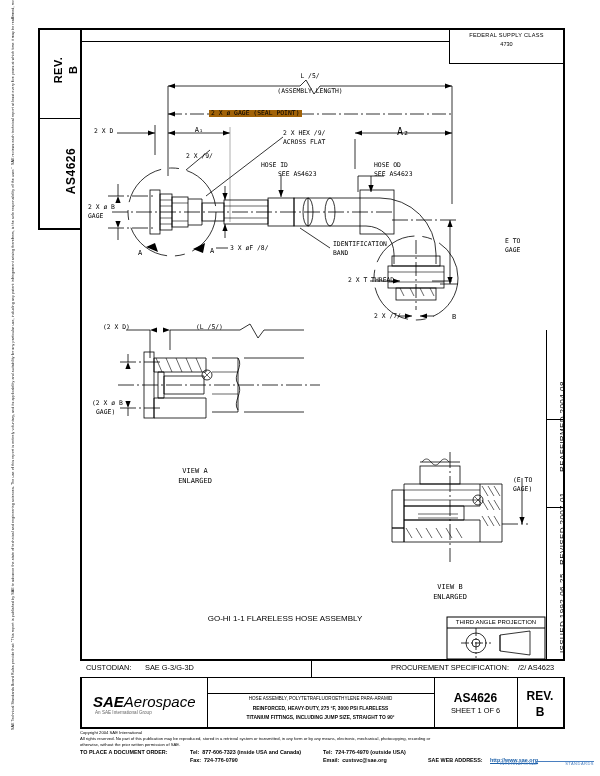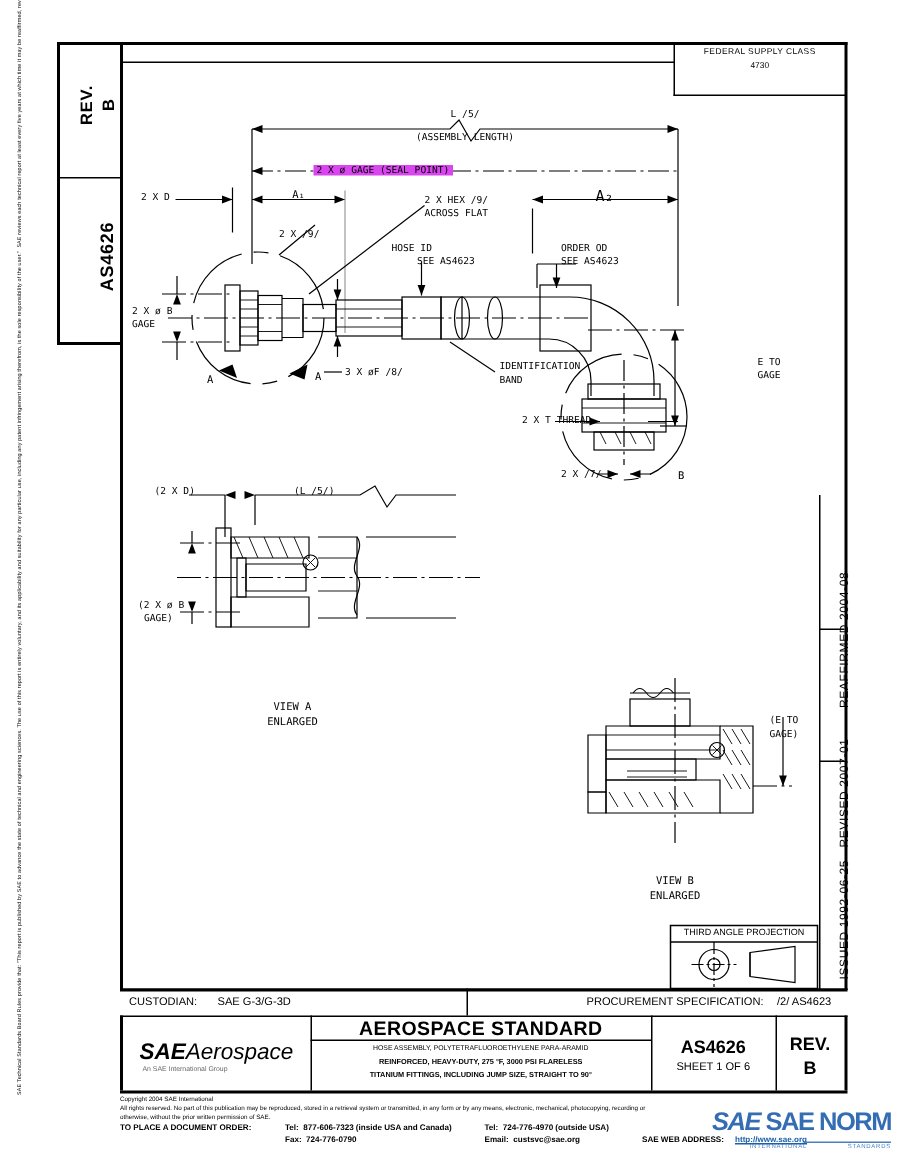--- a/index.html
+++ b/index.html
@@ -212,30 +212,30 @@
       <circle cx="476" cy="643" r="10"></circle>
       <circle cx="476" cy="643" r="4"></circle>
       <path d="M461 643 h30 M476 628 v 30" stroke-dasharray="8 2 2 2"></path>
       <path d="M500 635 L 530 631 L 530 655 L 500 651 z"></path>
       <path d="M500 635 L 500 651"></path>
     </g>
   </svg>
 
   <div class="txt mono ctr" style="left:275px; top:73px; width:70px; font-size:6.4px;">L /5/</div>
   <div class="txt mono ctr" style="left:258px; top:88px; width:104px; font-size:6.4px;">(ASSEMBLY LENGTH)</div>
-  <div class="txt mono" style="left:209px; top:110px; font-size:6.4px; background:#d946ef; padding:0 2px;">2 X ø GAGE (SEAL POINT)</div>
+  <div class="txt mono" style="left:209px; top:110px; font-size:6.4px; background:#a16207; padding:0 2px;">2 X ø GAGE (SEAL POINT)</div>
   <div class="txt mono" style="left:94px; top:128px; font-size:6.4px;">2 X D</div>
   <div class="txt mono ctr" style="left:179px; top:127px; width:40px; font-size:7px;">A₁</div>
   <div class="txt mono ctr" style="left:383px; top:127px; width:40px; font-size:10px;">A₂</div>
   <div class="txt mono" style="left:283px; top:130px; font-size:6.4px;">2 X HEX /9/</div>
   <div class="txt mono" style="left:283px; top:139px; font-size:6.4px;">ACROSS FLAT</div>
   <div class="txt mono" style="left:186px; top:153px; font-size:6.4px;">2 X /9/</div>
   <div class="txt mono" style="left:261px; top:162px; font-size:6.4px;">HOSE ID</div>
   <div class="txt mono" style="left:278px; top:171px; font-size:6.4px;">SEE AS4623</div>
-  <div class="txt mono" style="left:374px; top:162px; font-size:6.4px;">ORDER OD</div>
+  <div class="txt mono" style="left:374px; top:162px; font-size:6.4px;">HOSE OD</div>
   <div class="txt mono" style="left:374px; top:171px; font-size:6.4px;">SEE AS4623</div>
   <div class="txt mono" style="left:88px; top:204px; font-size:6.4px;">2 X ø B</div>
   <div class="txt mono" style="left:88px; top:213px; font-size:6.4px;">GAGE</div>
   <div class="txt mono" style="left:230px; top:245px; font-size:6.4px;">3 X øF /8/</div>
   <div class="txt mono" style="left:333px; top:241px; font-size:6.4px;">IDENTIFICATION</div>
   <div class="txt mono" style="left:333px; top:250px; font-size:6.4px;">BAND</div>
   <div class="txt mono" style="left:348px; top:277px; font-size:6.4px;">2 X T THREAD</div>
   <div class="txt mono" style="left:374px; top:313px; font-size:6.4px;">2 X /7/</div>
   <div class="txt mono" style="left:505px; top:238px; font-size:6.4px;">E TO</div>
   <div class="txt mono" style="left:505px; top:247px; font-size:6.4px;">GAGE</div>
@@ -248,20 +248,21 @@
   <div class="txt mono" style="left:92px; top:400px; font-size:6.4px;">(2 X ø B</div>
   <div class="txt mono" style="left:96px; top:409px; font-size:6.4px;">GAGE)</div>
   <div class="txt mono ctr" style="left:150px; top:468px; width:90px; font-size:7px;">VIEW A</div>
   <div class="txt mono ctr" style="left:150px; top:478px; width:90px; font-size:7px;">ENLARGED</div>
 
   <div class="txt mono" style="left:513px; top:477px; font-size:6.4px;">(E TO</div>
   <div class="txt mono" style="left:513px; top:486px; font-size:6.4px;">GAGE)</div>
   <div class="txt mono ctr" style="left:405px; top:584px; width:90px; font-size:7px;">VIEW B</div>
   <div class="txt mono ctr" style="left:405px; top:594px; width:90px; font-size:7px;">ENLARGED</div>
 
+  <div class="txt ctr" style="left:170px; top:615px; width:230px; font-size:8px;">GO-HI 1-1 FLARELESS HOSE ASSEMBLY</div>
   <div class="txt ctr" style="left:447px; top:619px; width:98px; font-size:6px;">THIRD ANGLE PROJECTION</div>
 
   <div class="ln h" style="left:80px;  top:659px; width:485px;"></div>
   <div class="ln h" style="left:80px;  top:677px; width:485px;"></div>
   <div class="ln v" style="left:311px; top:659px; height:18px;"></div>
   <div class="txt" style="left:86px; top:664px; font-size:7.4px;">CUSTODIAN:</div>
   <div class="txt" style="left:145px; top:664px; font-size:7.4px;">SAE G-3/G-3D</div>
   <div class="txt" style="left:355px; top:664px; font-size:7.4px;margin-left:36px;">PROCUREMENT SPECIFICATION:</div>
   <div class="txt" style="left:518px; top:664px; font-size:7.4px;">/2/ AS4623</div>
 
@@ -271,21 +272,20 @@
   <div class="ln v" style="left:517px; top:677px; height:50px;"></div>
   <div class="ln h" style="left:207px; top:693px; width:227px;"></div>
   <div class="ln v2" style="left:80px;  top:677px; height:50px;"></div>
   <div class="ln v2" style="left:563px; top:677px; height:50px;"></div>
 
   <div class="sae-logo" style="left:93px; top:693px; font-size:15px;">
     <span>SAE</span><span style="font-weight:normal;text-align:center;">Aerospace</span>
   </div>
   <div class="txt" style="left:95px; top:711px; font-size:4.6px; color:#666;">An SAE International Group</div>
 
-  <div class="txt ctr" style="left:207px; top:679px; width:227px; font-size:13px; font-weight:bold; letter-spacing:.3px;">AEROSPACE STANDARD</div>
   <div class="txt ctr" style="left:207px; top:697px; width:227px; font-size:4.6px;">HOSE ASSEMBLY, POLYTETRAFLUOROETHYLENE PARA-ARAMID</div>
   <div class="txt ctr" style="left:207px; top:706px; width:227px; font-size:4.9px; font-weight:bold;">REINFORCED, HEAVY-DUTY, 275 °F, 3000 PSI FLARELESS</div>
   <div class="txt ctr" style="left:207px; top:715px; width:227px; font-size:4.9px; font-weight:bold;">TITANIUM FITTINGS, INCLUDING JUMP SIZE, STRAIGHT TO 90°</div>
 
   <div class="txt ctr" style="left:434px; top:692px; width:83px; font-size:12px; font-weight:bold;">AS4626</div>
   <div class="txt ctr" style="left:434px; top:707px; width:83px; font-size:7.4px;">SHEET 1 OF 6</div>
   <div class="txt ctr" style="left:517px; top:690px; width:46px; font-size:12px; font-weight:bold;">REV.</div>
   <div class="txt ctr" style="left:517px; top:706px; width:46px; font-size:12px; font-weight:bold;">B</div>
 
   <div class="txt" style="left:80px; top:731px; font-size:4.2px;">Copyright 2004 SAE International</div>
@@ -293,21 +293,17 @@
   <div class="txt" style="left:80px; top:743px; font-size:4.2px;">otherwise, without the prior written permission of SAE.</div>
 
   <div class="txt" style="left:80px; top:750px; font-size:5.4px; font-weight:bold;">TO PLACE A DOCUMENT ORDER:</div>
   <div class="txt" style="left:190px; top:750px; font-size:5.4px; font-weight:bold;">Tel:  877-606-7323 (inside USA and Canada)</div>
   <div class="txt" style="left:190px; top:758px; font-size:5.4px; font-weight:bold;">Fax:  724-776-0790</div>
   <div class="txt" style="left:323px; top:750px; font-size:5.4px; font-weight:bold;">Tel:  724-776-4970 (outside USA)</div>
   <div class="txt" style="left:323px; top:758px; font-size:5.4px; font-weight:bold;">Email:  custsvc@sae.org</div>
   <div class="txt" style="left:428px; top:758px; font-size:5.4px; font-weight:bold;">SAE WEB ADDRESS:</div>
   <div class="txt blue u" style="left:490px; top:758px; font-size:5.4px; font-weight:bold;">http://www.sae.org</div>
 
-  <div class="wm" style="right:6px; bottom:18px; font-size:17px;">
-    <span>SAE</span>
-    <span style="font-style:normal;">SAE NORM</span>
-  </div>
   <div class="txt" style="right:62px; bottom:10px; font-size:4px; color:#4a7fc0; letter-spacing:.5px;">INTERNATIONAL</div>
   <div class="txt" style="right:6px; bottom:10px; font-size:4px; color:#4a7fc0; letter-spacing:.5px;">STANDARDS</div>
   <div class="ln h" style="right:6px; bottom:14px; width:58px; background:#4a7fc0;"></div>
 
 </div>
 
 </body></html>

